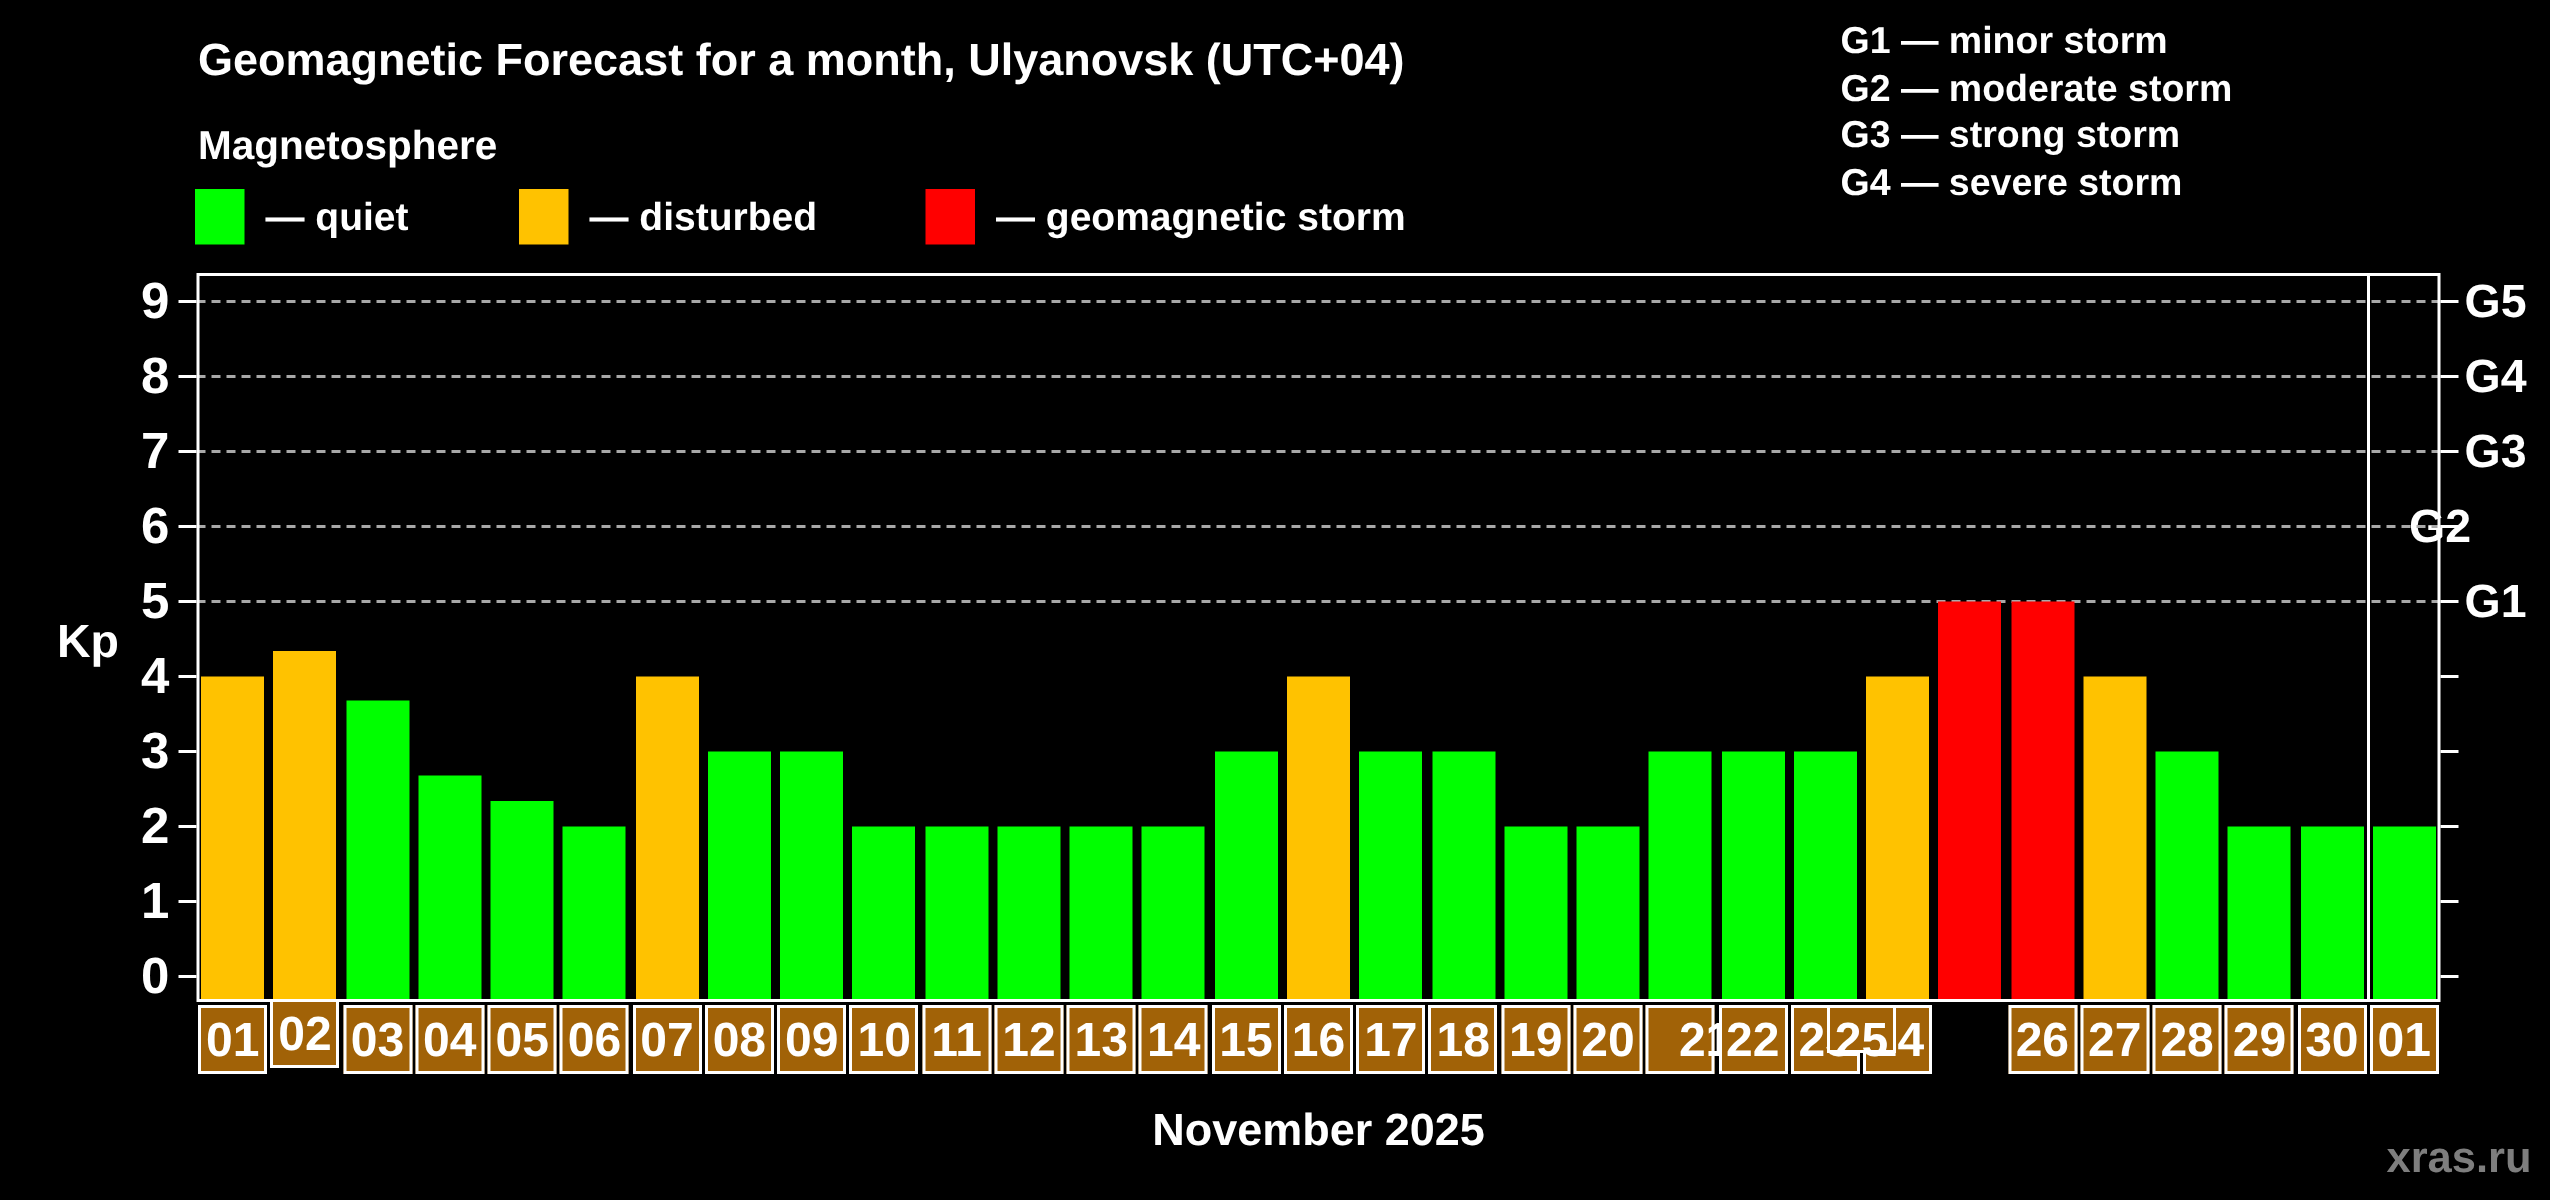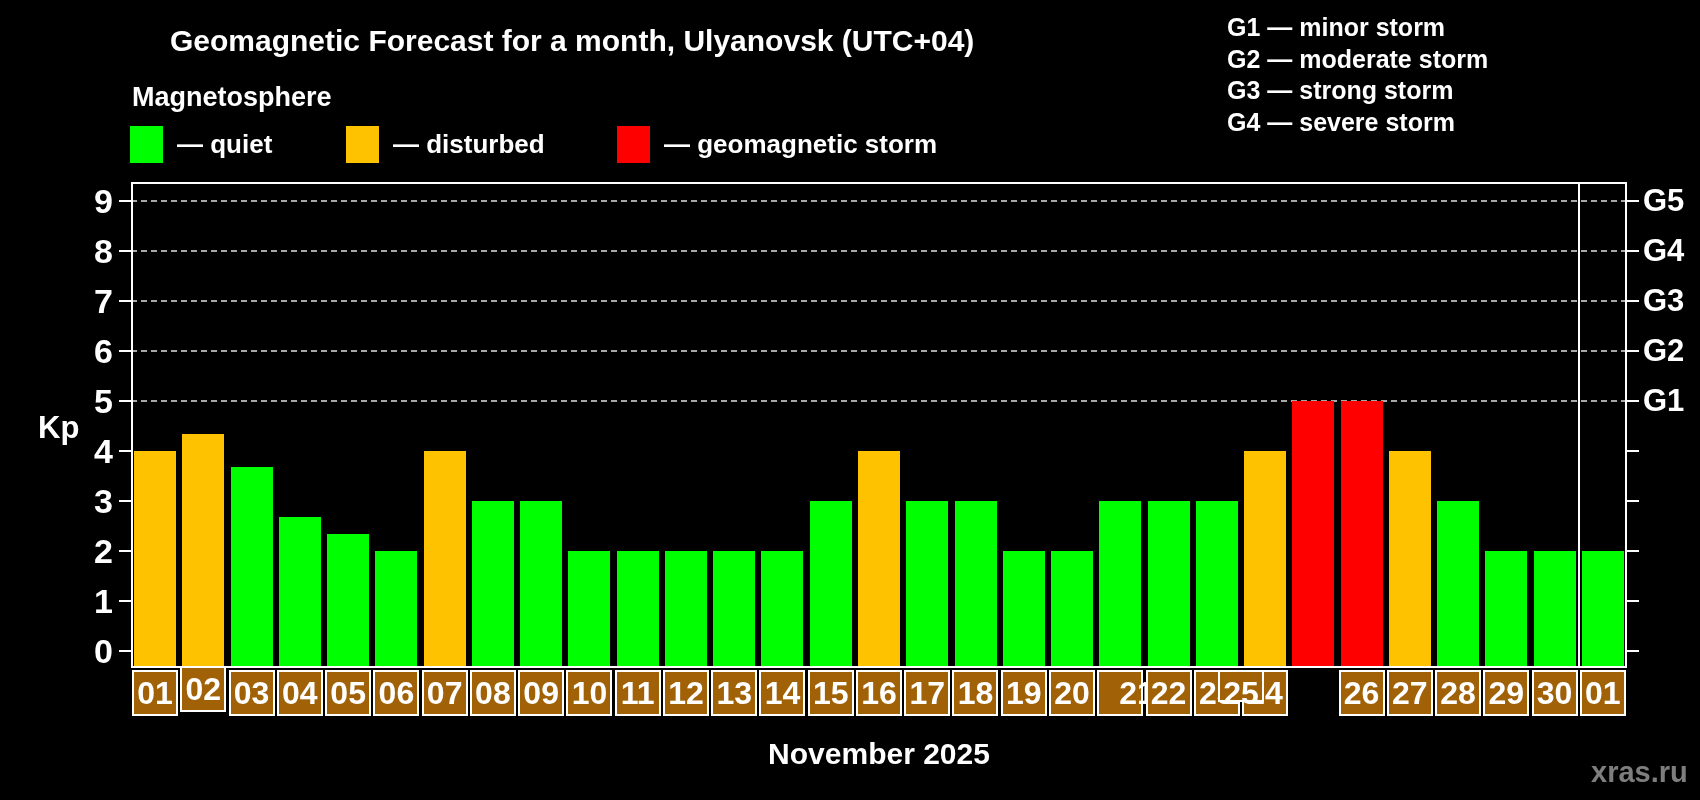--- a/index.html
+++ b/index.html
@@ -2,21 +2,21 @@
 <html><head>
 <meta charset="utf-8">
 <style>
   html,body{margin:0;padding:0;background:#000;}
   body{
     width:1700px;height:800px;position:relative;overflow:hidden;
     font-family:"Liberation Sans",sans-serif;font-weight:bold;color:#fff;
     -webkit-font-smoothing:antialiased;
   }
   .abs{position:absolute;}
-  #title{left:132px;top:24px;font-size:30px;white-space:nowrap;margin-left:38px;}
+  #title{left:132px;top:24px;font-size:30px;white-space:nowrap;}
   #subtitle{left:132px;top:82px;font-size:27px;white-space:nowrap;}
   #legend-row{left:130px;top:126px;height:38px;}
   .legend-item{position:absolute;top:0;height:38px;}
   .legend-swatch{position:absolute;top:0;width:33px;height:37px;}
   .legend-label{position:absolute;left:47px;top:0;line-height:37px;font-size:26px;white-space:nowrap;}
   #g-legend{left:1227px;top:12px;}
   .g-line{font-size:25px;line-height:31.7px;white-space:nowrap;}
   #plot{left:131px;top:182px;width:1496px;height:486px;}
   #plot-border{position:absolute;left:0;top:0;right:0;bottom:0;border:2px solid #fff;box-sizing:border-box;z-index:6;pointer-events:none;}
   .gridline{position:absolute;left:0;width:100%;height:0;border-top:2px dashed #a8a8a8;z-index:1;}
@@ -124,21 +124,21 @@
     <div class="tick" style="left: -12px; top: 117.7px;"></div>
     <div class="tick" style="left: 1496px; top: 117.7px;"></div>
     <div class="ytick-label" style="left: -78px; top: 100.7px;">7</div>
     <div class="tick" style="left: -12px; top: 67.7px;"></div>
     <div class="tick" style="left: 1496px; top: 67.7px;"></div>
     <div class="ytick-label" style="left: -78px; top: 50.7px;">8</div>
     <div class="tick" style="left: -12px; top: 17.7px;"></div>
     <div class="tick" style="left: 1496px; top: 17.7px;"></div>
     <div class="ytick-label" style="left: -78px; top: 0.7px;">9</div>
     <div class="gmark-label" style="left: 1512px; top: 201.7px;">G1</div>
-    <div class="gmark-label" style="left: 1512px; top: 151.7px;">G2</div>
+    <div class="gmark-label" style="left: 1475px; top: 151.7px;">G2</div>
     <div class="gmark-label" style="left: 1512px; top: 101.7px;">G3</div>
     <div class="gmark-label" style="left: 1512px; top: 51.7px;">G4</div>
     <div class="gmark-label" style="left: 1512px; top: 1.7px;">G5</div>
   </div>
 
 <div class="abs" id="month-label">November 2025</div>
 <div class="abs" id="watermark">xras.ru</div>
 
 <div class="abs day-box" style="left: 132.1px; top: 670px; width: 46px; height: 46px;">01</div>
 <div class="abs day-box" style="left: 180.358px; top: 666px; width: 46px; height: 46px;">02</div>

